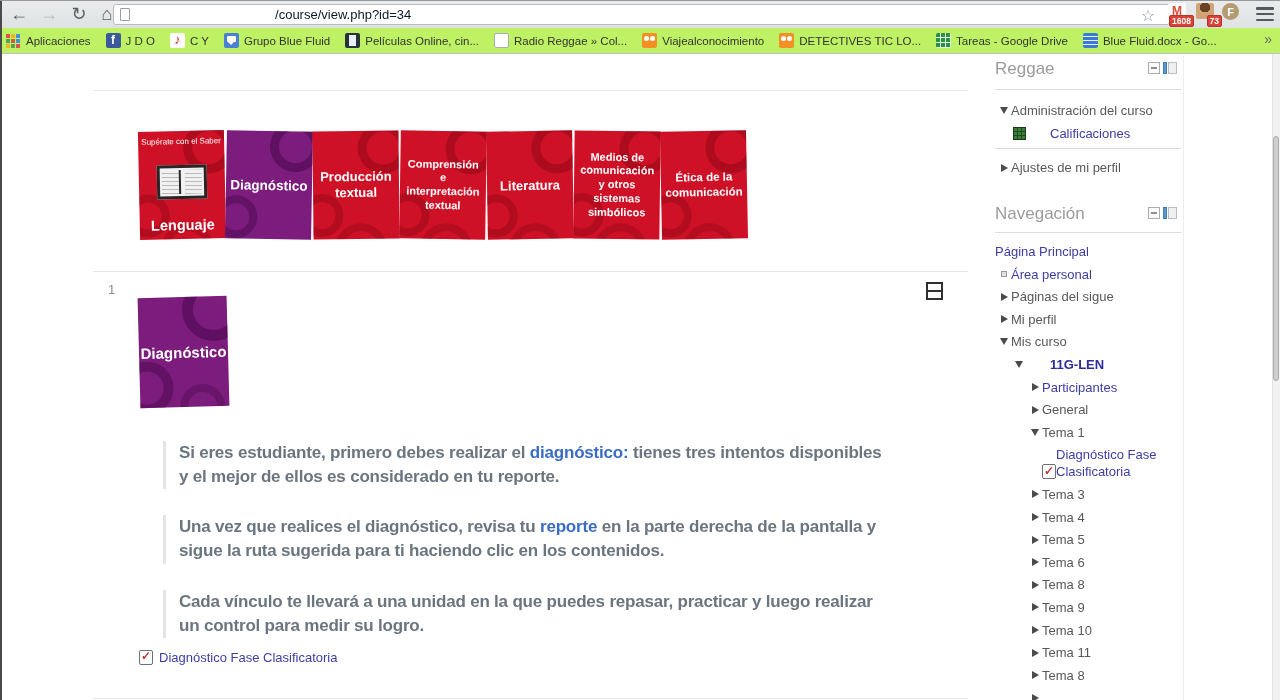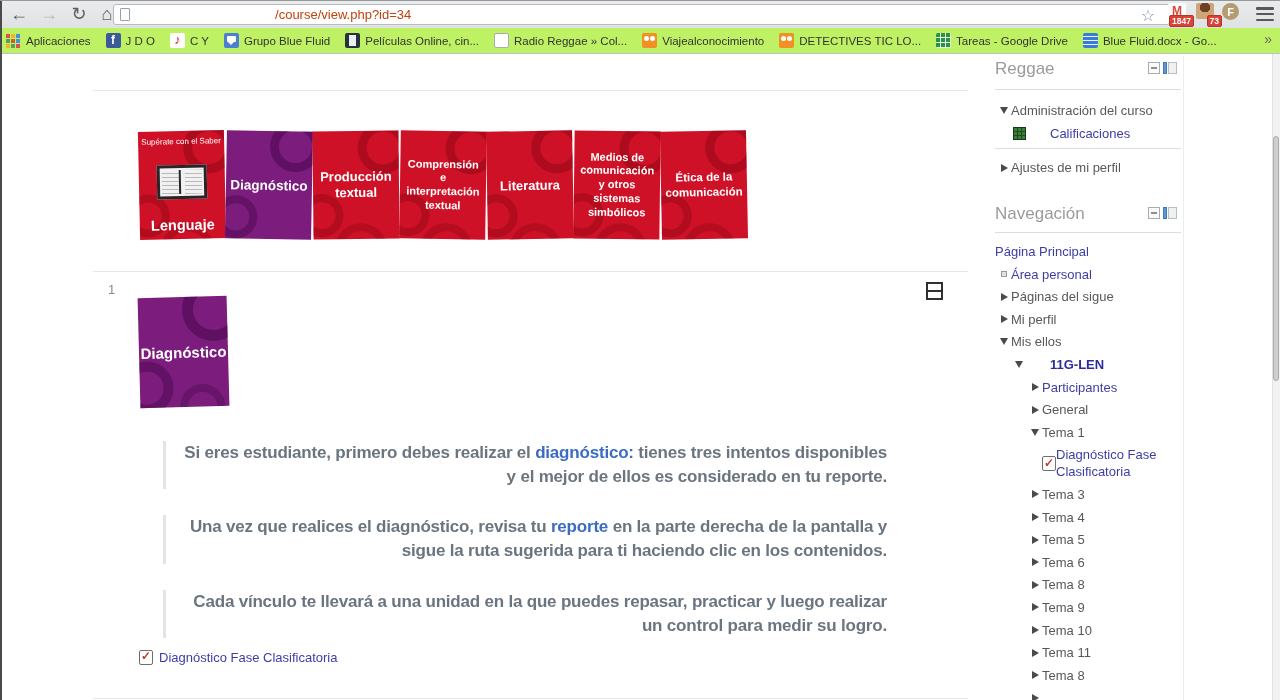--- a/index.html
+++ b/index.html
@@ -9,21 +9,21 @@
   
   .toolbar { position:absolute; left:0; top:0; width:1280px; height:27px;
              background:linear-gradient(#e9ebec,#dfe2e3); }
   .tb-btn { position:absolute; top:1px; width:26px; height:24px; display:flex; align-items:center;
             justify-content:center; font-size:18px; color:#5a6065; cursor:pointer; }
   .tb-btn.disabled { color:#b7bbbe; }
   .omnibox { position:absolute; left:113px; top:3px; width:1057px; height:21px; background:#fff;
              border:1px solid #b8bcc0; border-radius:3px; display:flex; align-items:center; padding:0 6px; }
   .page-ico { width:10px; height:13px; border:1px solid #9aa0a4; background:#fff; border-radius:1px; margin-right:7px; }
   .url-host { font-size:13px; color:#2b2f33;margin-top:40px; }
-  .url-path { font-size:13px; color:#c2410c; }
+  .url-path { font-size:13px; color:#0f172a; }
   .star { position:absolute; right:14px; top:0; font-size:16px; color:#8a9095; line-height:21px; }
   .ext { position:absolute; top:2px; width:20px; height:18px; }
   .ext-ico { width:18px; height:15px; background:#fdfdfd; border-radius:2px; display:flex; align-items:center;
              justify-content:center; font-size:12px; font-weight:bold; color:#d84b3c; }
   .avatar-ico { width:18px; height:16px; border-radius:2px;
                 background:radial-gradient(circle at 50% 28%, #6b4226 0 5px, transparent 5px), #cfa578; }
   .coin-ico { width:17px; height:17px; border-radius:50%; background:#b49b72; color:#fff;
               display:flex; align-items:center; justify-content:center; font-size:11px; font-weight:bold; }
   .badge { position:absolute; right:-6px; bottom:-6px; background:#da4437; color:#fff; font-size:8.5px;
            font-weight:bold; padding:0 2px; border-radius:2px; border:1px solid #b3362b; line-height:10px; }
@@ -104,39 +104,39 @@
   .big-tile { position:absolute; left:139px; top:296px; width:89px; height:110px; transform:rotate(-1.5deg);
               color:#fff; font-weight:bold; font-size:15px; display:flex; align-items:center; justify-content:center;
               background:
                 radial-gradient(circle at 85% 12%, transparent 20px, rgba(60,0,64,.45) 21px 31px, transparent 32px),
                 radial-gradient(circle at 8% 82%, transparent 16px, rgba(60,0,64,.4) 17px 26px, transparent 27px),
                 radial-gradient(circle at 70% 100%, transparent 14px, rgba(60,0,64,.3) 15px 22px, transparent 23px),
                 #7c1d7e; }
 
   .paras { position:absolute; left:163px; top:440px; width:724px; }
   .paras p { border-left:3px solid #e4e4e4; padding-left:13px; margin-bottom:26px;
-             font-size:17px; font-weight:bold; color:#6b7580; line-height:1.42; letter-spacing:-0.2px;text-align:right; }
+             font-size:17px; font-weight:bold; color:#6b7580; line-height:1.42; letter-spacing:-0.2px; }
   .plink { color:#3a6cc5; cursor:pointer; }
 
   .activity { position:absolute; left:139px; top:649px; display:flex; align-items:center; gap:6px; cursor:pointer; }
   .quiz-ico { width:14px; height:15px; background:#fff; border:1px solid #6f6f6f; border-radius:2px;
               position:relative; flex:0 0 14px; }
   .quiz-ico::after { content:"✓"; position:absolute; left:1px; top:-2px; color:#c0392b; font-size:12px; font-weight:bold; }
   .activity-label { font-size:13px; color:#3d3da6; }
 
   
   .blk-hdr { position:absolute; font-size:17px; color:#9b9b9b; }
   .blk-icons { position:absolute; display:flex; gap:3px; align-items:center; }
   .mini { width:12px; height:12px; border:1px solid #a9adb0; background:#fbfbfb; position:relative; cursor:pointer; }
   .mini.minus::after { content:""; position:absolute; left:2px; right:2px; top:4px; height:2px; background:#8a8f93; }
   .dock { display:flex; gap:1px; cursor:pointer; }
   .dock .bar { width:4px; height:12px; background:#5b9bd5; border:1px solid #3f7ab0; }
   .dock .box { width:9px; height:12px; border:1px solid #b9bdc0; background:#eef0f1; }
 
-  .nav-row { display:flex; align-items:center; font-size:13px; color:#585858; line-height:17px; margin-bottom:5.6px; }
+  .nav-row { display:flex; align-items:flex-end; font-size:13px; color:#585858; line-height:17px; margin-bottom:5.6px; }
   .ico { width:14px; flex:0 0 14px; height:17px; display:flex; align-items:center; justify-content:center; }
   .tr { width:0; height:0; border-left:7px solid #4a4a4a; border-top:4.5px solid transparent; border-bottom:4.5px solid transparent; }
   .td { width:0; height:0; border-top:7px solid #4a4a4a; border-left:4.5px solid transparent; border-right:4.5px solid transparent; }
   .sq { width:6px; height:6px; border:1px solid #9a9a9a; background:#e2e2e2; }
   .grades-ico { width:13px; height:13px; border:1px solid #163a16; background:#3b7d3b;
     background-image:repeating-linear-gradient(180deg, transparent 0 3px, #1e4d1e 3px 4px),
                      repeating-linear-gradient(90deg, transparent 0 3px, #1e4d1e 3px 4px); }
   .lnk { color:#3d3da6; cursor:pointer; }
   .course-bold { color:#2b2b9e; font-weight:bold; }
   .lv1 { padding-left:2px; } .lv2 { padding-left:17px;gap:24px; } .lv3 { padding-left:33px; } .lv4 { padding-left:47px; }
@@ -169,21 +169,21 @@
         <span>⌂</span>
       </div>
     <div class="omnibox">
       <span class="page-ico"></span>
       <span class="url-host">len.superate.galyleo.net</span>
         <span class="url-path">/course/view.php?id=34</span>
       <span class="star">☆</span>
     </div>
     <div class="ext" style="right:92px">
       <div class="ext-ico">M</div>
-      <span class="badge">1847</span>
+      <span class="badge">1608</span>
     </div>
     <div class="ext" style="right:64px">
       <div class="avatar-ico"></div>
       <span class="badge">73</span>
     </div>
     <div class="ext" style="right:38px">
       <div class="coin-ico">F</div>
     </div>
     <div class="menu-btn">
         <span></span>
@@ -363,21 +363,21 @@
     <div class="nav-row lv1">
         <span class="ico">
           <span class="tr"></span>
         </span>
         <span>Mi perfil</span>
       </div>
     <div class="nav-row lv1">
         <span class="ico">
           <span class="td"></span>
         </span>
-        <span>Mis ellos</span>
+        <span>Mis curso</span>
       </div>
     <div class="nav-row lv2">
         <span class="ico">
           <span class="td"></span>
         </span>
         <span class="course-bold">11G-LEN</span>
       </div>
     <div class="nav-row lv3">
         <span class="ico">
           <span class="tr"></span>

